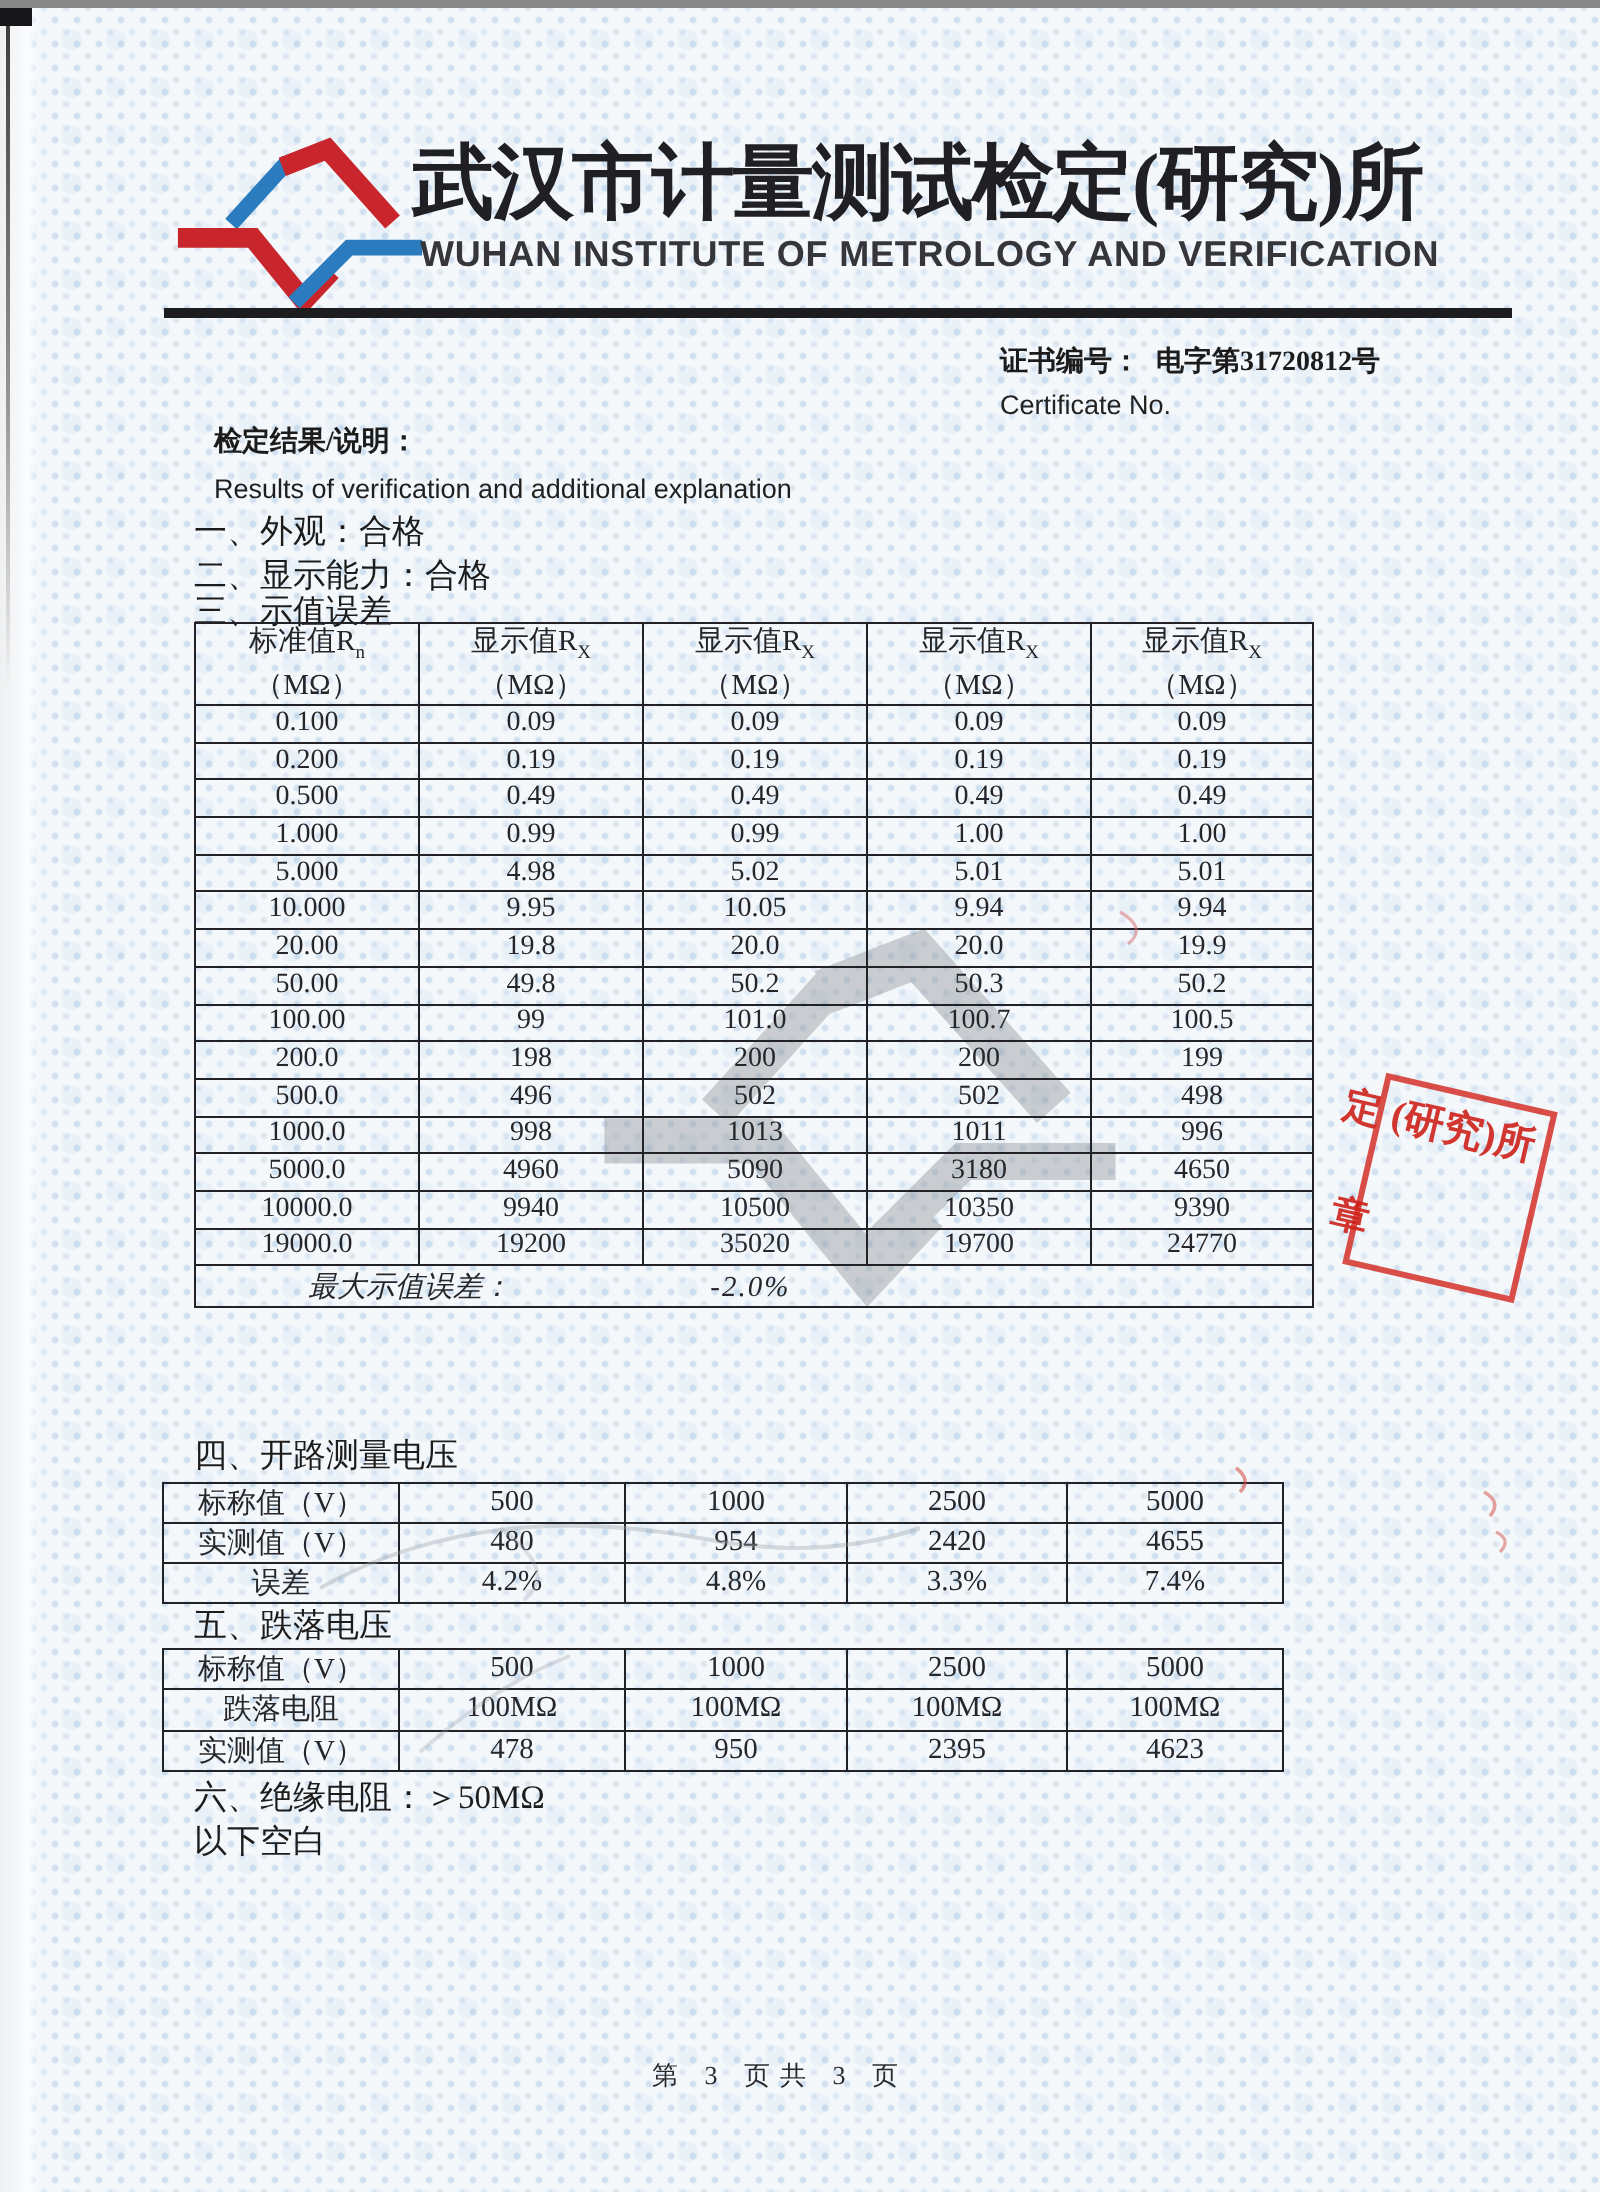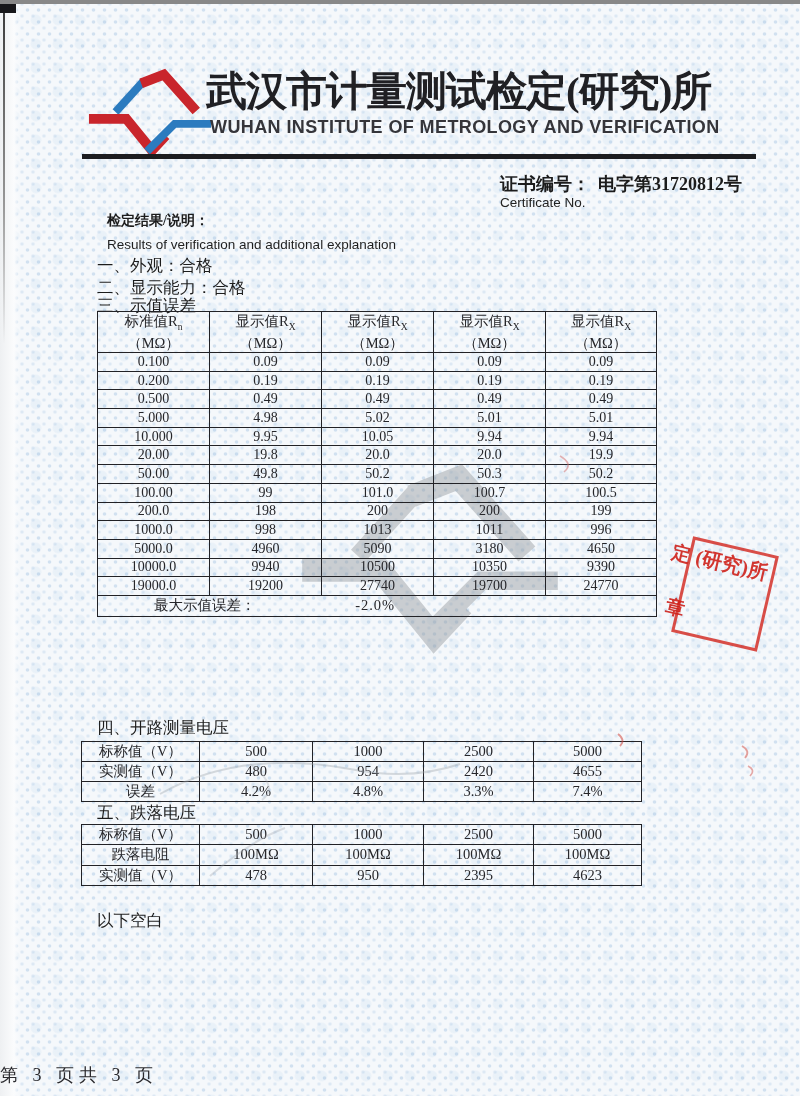--- a/index.html
+++ b/index.html
@@ -21,42 +21,42 @@
   .corner-mark{position:absolute;left:0;top:0;width:16px;height:9px;background:#17171a;}
 
   .logo{position:absolute;left:86px;top:58px;width:128px;height:100px;}
   .title-cn{position:absolute;left:206px;top:60px;width:560px;font-size:41px;font-weight:bold;
     letter-spacing:-1px;color:#202024;white-space:nowrap;}
   .title-en{position:absolute;left:210px;top:113px;width:550px;
     font-family:"Liberation Sans","DejaVu Sans",sans-serif;font-size:18px;font-weight:bold;
     color:#35353a;letter-spacing:.4px;white-space:nowrap;}
   .head-rule{position:absolute;left:82px;top:150px;width:674px;height:5px;background:#1d1d20;}
 
-  .cert-line{position:absolute;left:500px;top:168px;font-size:18px;font-weight:bold;white-space:nowrap;}
+  .cert-line{position:absolute;left:500px;top:168px;font-size:14px;font-weight:bold;white-space:nowrap;}
   .cert-line .cert-no{font-weight:bold;margin-left:8px;}
   .cert-en{position:absolute;left:500px;top:191px;font-family:"Liberation Sans","DejaVu Sans",sans-serif;
     font-size:13.5px;color:#222;}
 
   .sec-title{position:absolute;left:107px;top:208px;font-size:14px;font-weight:bold;}
   .sec-title-en{position:absolute;left:107px;top:233px;font-family:"Liberation Sans","DejaVu Sans",sans-serif;
     font-size:13.5px;color:#1f1f1f;}
   .list-item{position:absolute;left:97px;font-size:16.5px;white-space:nowrap;}
   .li1{top:251px}.li2{top:273px}.li3{top:291px}
   .li4{top:713px}.li5{top:798px}
   .li6{top:884px}.li7{top:906px}
 
   table{border-collapse:collapse;table-layout:fixed;position:absolute;background:transparent;}
   td,th{border:1.5px solid #222226;text-align:center;vertical-align:middle;padding:0;
     font-size:14.5px;font-weight:normal;white-space:nowrap;overflow:visible;color:#26262a;}
   .tbl-main{left:97px;top:307px;width:559px;}
   .tbl-main thead tr.r1{height:23px;}
   .tbl-main thead tr.r2{height:41px;}
   .tbl-main tbody tr{height:18.7px;}
   .tbl-main tbody td{font-size:14px;line-height:1;}
-  .tbl-main .maxerr-row{height:21px;}
+  .tbl-main .maxerr-row{height:21px;font-style:italic;}
   .maxerr-cell{text-align:left;}
   .maxerr-cell .lbl{margin-left:56px;}
   .maxerr-cell .val{margin-left:96px;letter-spacing:1px;}
   .corner-cell{position:relative;}
   .corner-cell svg{position:absolute;left:0;top:0;width:100%;height:100%;}
   .hdr2 .line{line-height:1.25;}
   sub{font-size:9.5px;}
 
   .tbl-small{left:81px;width:560px;}
   .tbl-open{top:737px;}
@@ -69,21 +69,21 @@
   .stamp{position:absolute;left:681px;top:541px;width:82px;height:92px;
     border:3.5px solid rgba(211,40,32,.82);transform:rotate(13deg);color:rgba(206,32,26,.9);}
   .stamp-text{position:absolute;left:0;right:0;top:3px;text-align:center;font-size:20px;
     font-weight:bold;white-space:nowrap;}
   .stamp-char{position:absolute;font-size:19px;font-weight:bold;}
   .stamp-char.c1{left:-20px;top:4px;}
   .stamp-char.c2{left:-14px;top:58px;}
 
   .artifacts{position:absolute;left:0;top:0;width:800px;height:1096px;pointer-events:none;}
 
-  .footer{position:absolute;left:0;top:1059px;width:780px;font-size:18px;
+  .footer{position:absolute;left:0;top:1025px;width:780px;text-align:center;font-size:13px;
     letter-spacing:5px;color:#2a2a2e;}
 </style>
 </head>
 <body>
 
 <div class="page">
 
   <div class="left-strip"></div>
   <div class="edge-line"></div>
   <div class="corner-mark"></div>
@@ -166,20 +166,27 @@
           <td>0.19</td>
         </tr>
         <tr>
           <td>0.500</td>
           <td>0.49</td>
           <td>0.49</td>
           <td>0.49</td>
           <td>0.49</td>
         </tr>
         <tr>
+          <td>1.000</td>
+          <td>0.99</td>
+          <td>0.99</td>
+          <td>1.00</td>
+          <td>1.00</td>
+        </tr>
+        <tr>
           <td>5.000</td>
           <td>4.98</td>
           <td>5.02</td>
           <td>5.01</td>
           <td>5.01</td>
         </tr>
         <tr>
           <td>10.000</td>
           <td>9.95</td>
           <td>10.05</td>
@@ -208,20 +215,27 @@
           <td>100.5</td>
         </tr>
         <tr>
           <td>200.0</td>
           <td>198</td>
           <td>200</td>
           <td>200</td>
           <td>199</td>
         </tr>
         <tr>
+          <td>500.0</td>
+          <td>496</td>
+          <td>502</td>
+          <td>502</td>
+          <td>498</td>
+        </tr>
+        <tr>
           <td>1000.0</td>
           <td>998</td>
           <td>1013</td>
           <td>1011</td>
           <td>996</td>
         </tr>
         <tr>
           <td>5000.0</td>
           <td>4960</td>
           <td>5090</td>
@@ -231,21 +245,21 @@
         <tr>
           <td>10000.0</td>
           <td>9940</td>
           <td>10500</td>
           <td>10350</td>
           <td>9390</td>
         </tr>
         <tr>
           <td>19000.0</td>
           <td>19200</td>
-          <td>27740</td>
+          <td>35020</td>
           <td>19700</td>
           <td>24770</td>
         </tr>
       </tbody>
     <tfoot>
       <tr class="maxerr-row">
         <td colspan="5" class="maxerr-cell">
           <span class="lbl">最大示值误差：</span>
           <span class="val">-2.0%</span>
         </td>
@@ -316,20 +330,21 @@
         <tr>
           <td>实测值（V）</td>
           <td>478</td>
           <td>950</td>
           <td>2395</td>
           <td>4623</td>
         </tr>
       </tbody>
   </table>
 
+  <div class="list-item li6">六、绝缘电阻：＞50MΩ</div>
   <div class="list-item li7">以下空白</div>
 
   <div class="stamp">
     <span class="stamp-text">(研究)所</span>
     <span class="stamp-char c1">定</span>
     <span class="stamp-char c2">章</span>
   </div>
 
   <svg class="artifacts">
     <path d="M160 790 q 80 -45 190 -25 q 60 12 110 -5" fill="none" stroke="#9aa3ab" stroke-width="2" opacity="0.38"></path>

